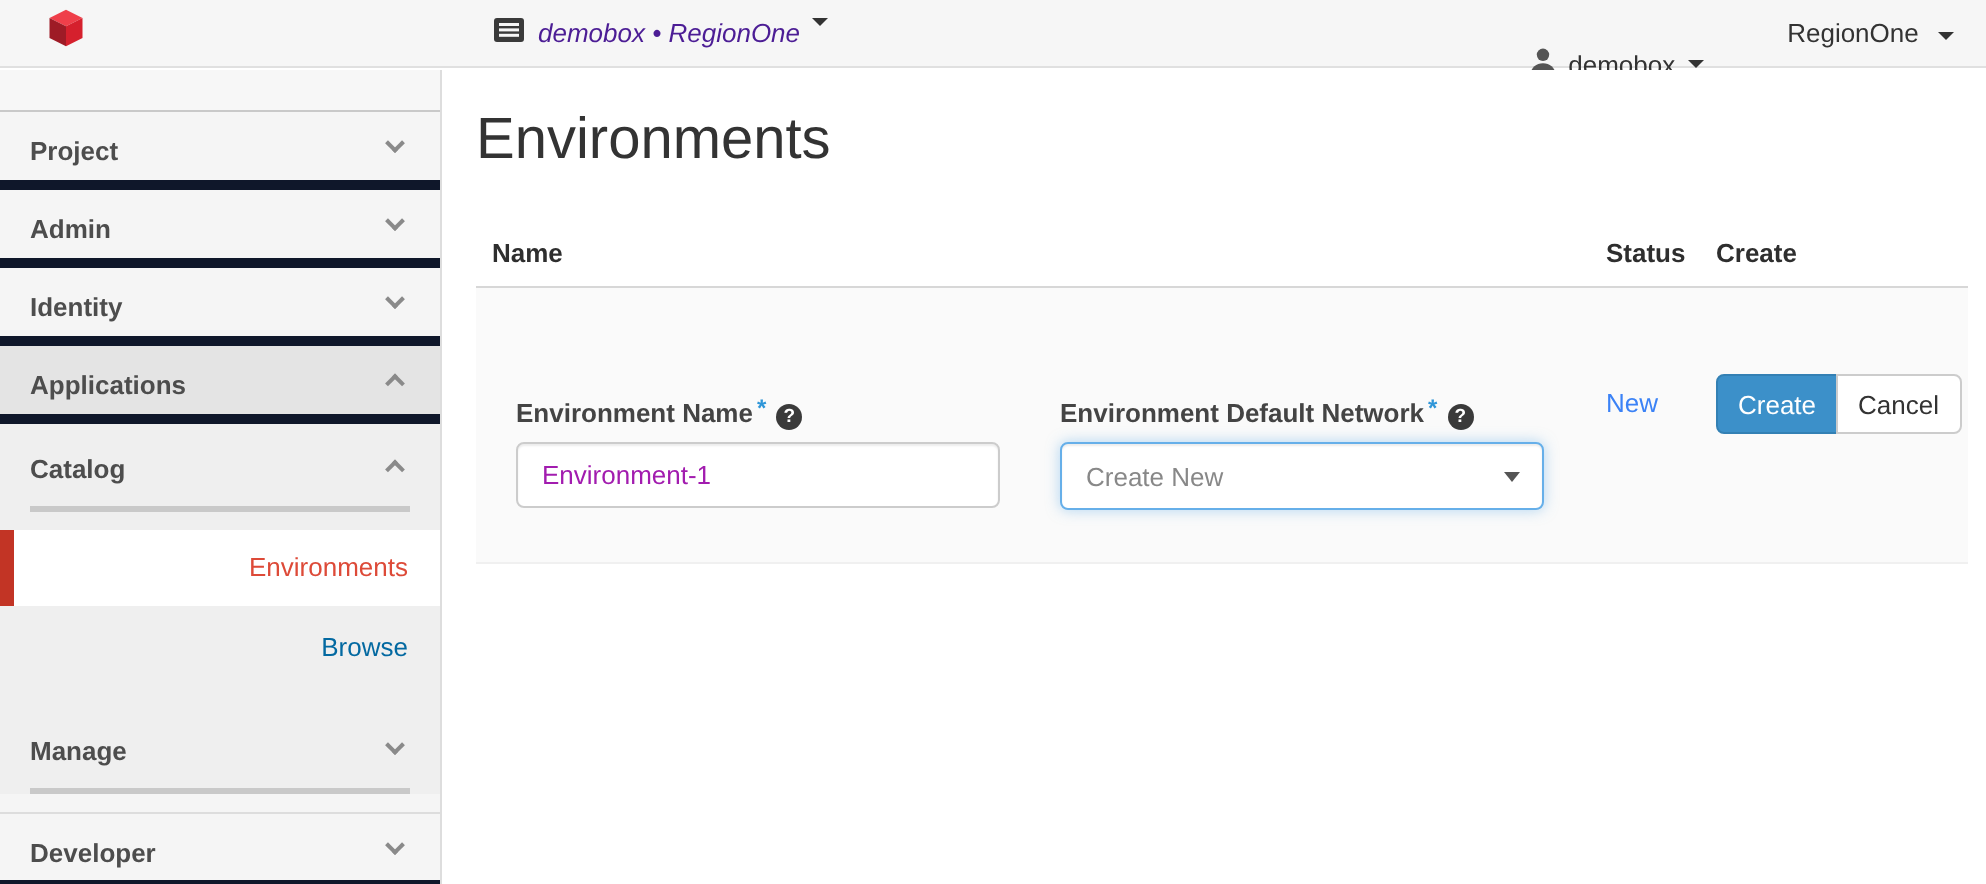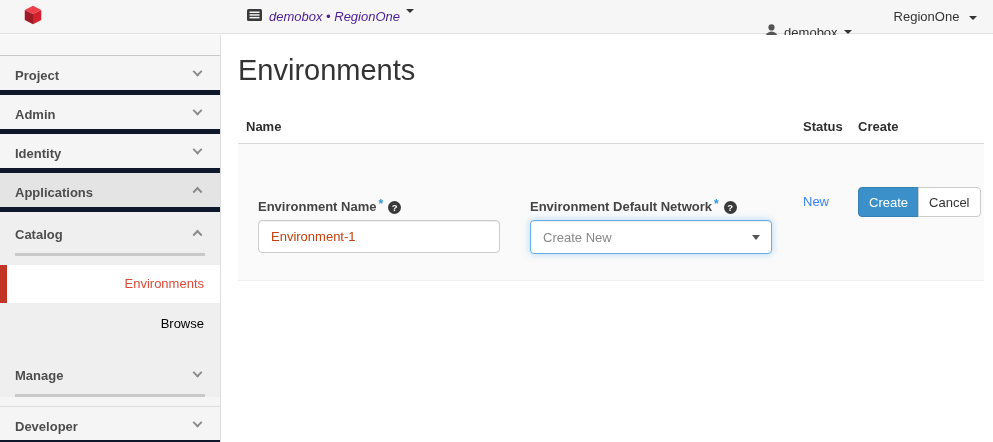--- a/index.html
+++ b/index.html
@@ -48,21 +48,21 @@
   .side-row.selected { background:#e4e4e4; }
   .chev { position:absolute; right:19px; top:50%; width:7px; height:7px;
     border-right:2px solid #8a8a8a; border-bottom:2px solid #8a8a8a; }
   .chev.down { transform:translateY(-70%) rotate(45deg); }
   .chev.up   { transform:translateY(-25%) rotate(-135deg); }
   .apps-group { background:#efefef; }
   .group-header { position:relative; height:41px; line-height:46px; padding:0 15px;
     font-weight:bold; color:#4d4d4d; cursor:pointer; }
   .rule { height:3px; background:#c9c9c9; margin:0 15px; }
   .panel-item { position:relative; height:38px; line-height:38px; text-align:right;
-    padding-right:16px; color:#000000; cursor:pointer; }
+    padding-right:16px; color:#0369a1; cursor:pointer; }
   .panel-item.active {
     margin-top:9px; background:#fff; color:#dd4a38; border-left:7px solid #c23425;
   }
   .panel-item.browse { height:42px; line-height:42px; }
   .group-header.manage { margin-top:8px; }
   .side-row.developer { margin-top:9px; border-top:1px solid #ddd; }
 
   
   .main { position:absolute; top:35px; left:221px; right:0; bottom:0; background:#fff; }
   .breadcrumb {
@@ -83,21 +83,21 @@
 
   .form-row { display:flex; background:#fafafa; padding:13px 0 26px; border-bottom:1px solid #f0f0f0; }
   .cell-name { flex:1; display:flex; padding-left:20px; }
   .field { width:242px; margin-right:30px; }
   .field-label { font-weight:bold; font-size:13px; color:#444; margin-bottom:6px;margin-top:40px; }
   .req { color:#2f96d8; font-weight:bold; vertical-align:3px; margin-left:2px; font-size:12px; }
   .qicon { display:inline-block; width:13px; height:13px; border-radius:50%;
     background:#3a3a3a; color:#fff; font-size:9.5px; line-height:13px; text-align:center;
     font-weight:bold; margin-left:5px; vertical-align:0px; cursor:pointer; }
   .text-input {
-    width:100%; height:33px; padding:6px 12px; font-size:13px; color:#c2410c;
+    width:100%; height:33px; padding:6px 12px; font-size:13px; color:#a21caf;
     border:1px solid #ccc; border-radius:4px; background:#fff;
     box-shadow:inset 0 1px 1px rgba(0,0,0,.075);
     font-family:"Liberation Sans", sans-serif; outline:none;
   }
   .select-wrap { position:relative; width:242px; }
   .select-input {
     width:100%; height:34px; padding:6px 12px; font-size:13px; color:#888;
     border:1px solid #66afe9; border-radius:4px; background:#fff;
     -webkit-appearance:none; appearance:none;
     box-shadow:inset 0 1px 1px rgba(0,0,0,.075), 0 0 7px rgba(102,175,233,.5);

